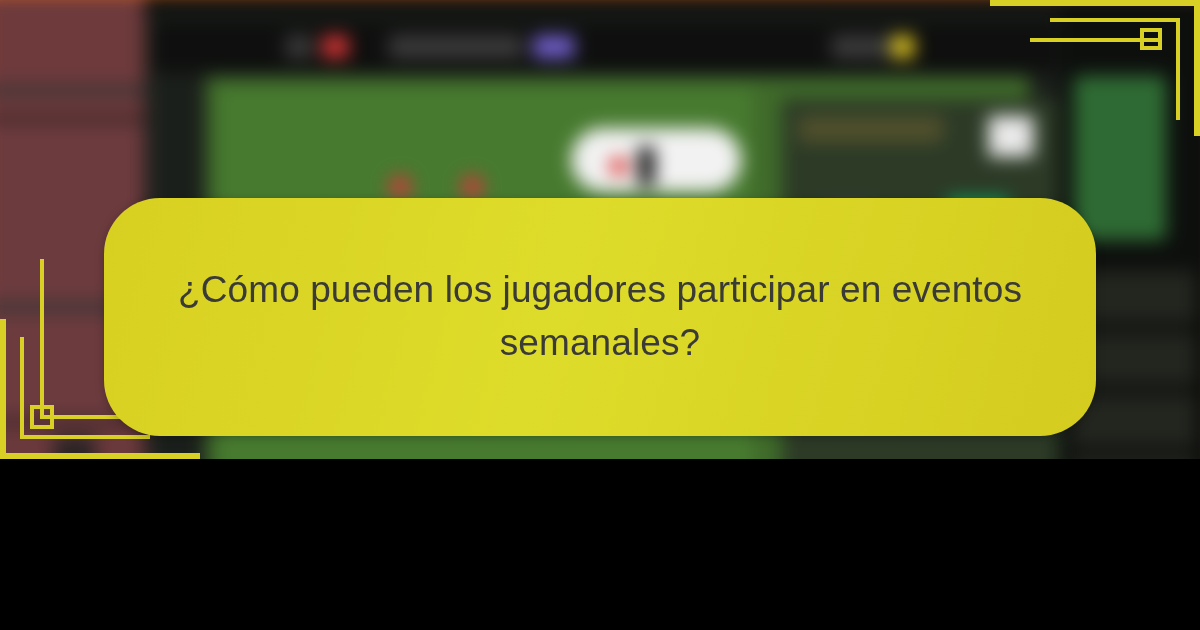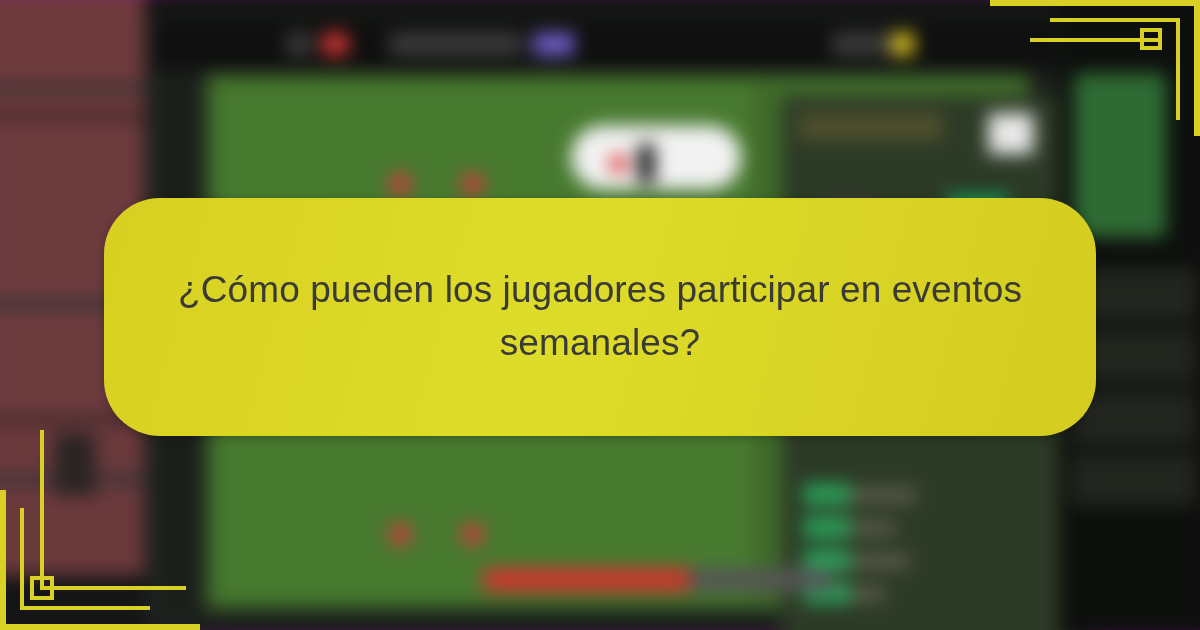--- a/index.html
+++ b/index.html
@@ -8,23 +8,23 @@
     background: #000;
   }
   body {
     width: 1200px;
     height: 630px;
     font-family: "Liberation Sans", sans-serif;
   }
   .stage {
     position: relative;
     width: 1200px;
-    height: 630px;
+    height: 459px;
     overflow: hidden;
-    background: #a21caf;
+    background: #f97316;
   }
 
   
   .bg {
     position: absolute;
     inset: 0;
     filter: blur(9px);
     transform: scale(1.03);
   }
   .bg-base {

